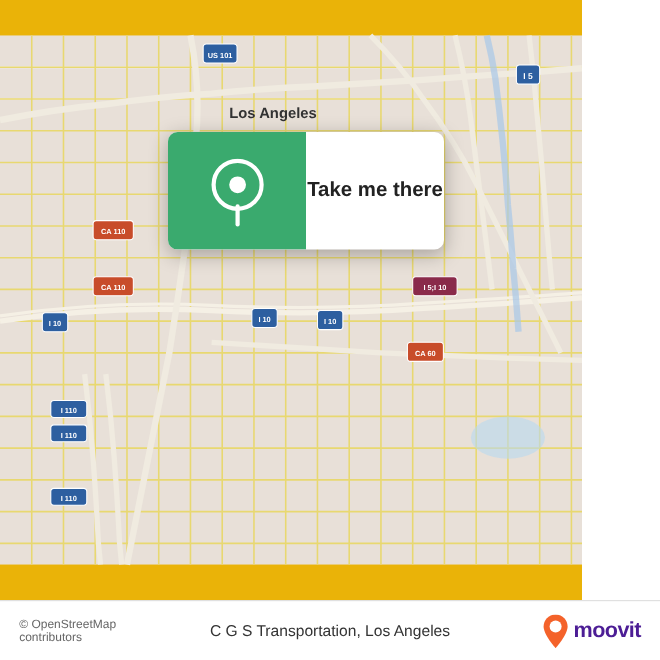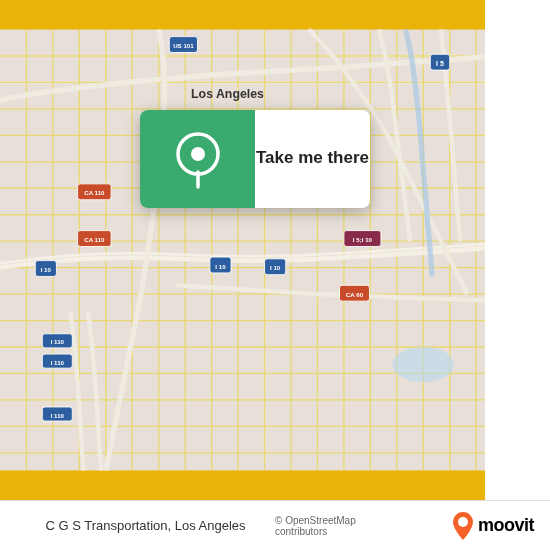--- a/index.html
+++ b/index.html
@@ -104,21 +104,21 @@
     }
 
     #moovit-pin {
       width: 22px;
       height: 28px;
     }
 
     #moovit-text {
       font-size: 18px;
       font-weight: 700;
-      color: #000000;
+      color: #4c1d95;
       letter-spacing: -0.5px;
     }
   </style>
 </head>
 <body>
 
 <div id="map-container">
 
   <svg id="map-svg" viewBox="0 0 550 500" xmlns="http://www.w3.org/2000/svg">
 
@@ -230,22 +230,22 @@
         <circle cx="24" cy="22" r="20" fill="none" stroke="white" stroke-width="3.5"></circle>
         <circle cx="24" cy="22" r="7" fill="white"></circle>
         <path d="M24 40 Q24 55 24 55" stroke="white" stroke-width="3.5" stroke-linecap="round" fill="none"></path>
       </svg>
     </div>
     <div id="popup-label">Take me there</div>
   </div>
 </div>
 
 <div id="bottom-bar">
+  <span id="osm-credit">© OpenStreetMap contributors</span>
   <span id="place-name">C G S Transportation, Los Angeles</span>
-  <span id="osm-credit">© OpenStreetMap contributors</span>
   <div id="moovit-logo">
 
     <svg id="moovit-pin" viewBox="0 0 22 28" xmlns="http://www.w3.org/2000/svg">
       <path d="M11 0 C5 0 1 5 1 10 C1 17 11 28 11 28 C11 28 21 17 21 10 C21 5 17 0 11 0Z" fill="#f4622a"></path>
       <circle cx="11" cy="10" r="5" fill="white"></circle>
     </svg>
     <span id="moovit-text">moovit</span>
   </div>
 </div>
 

